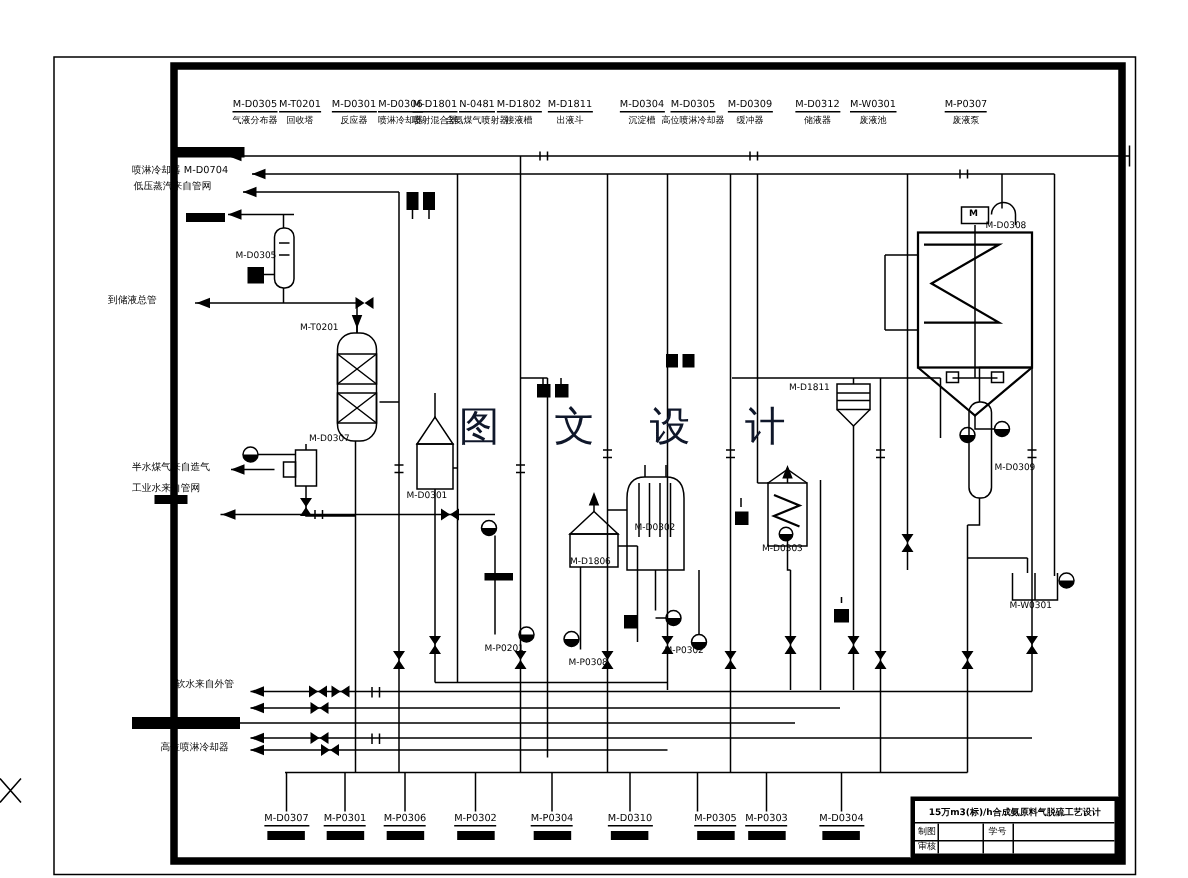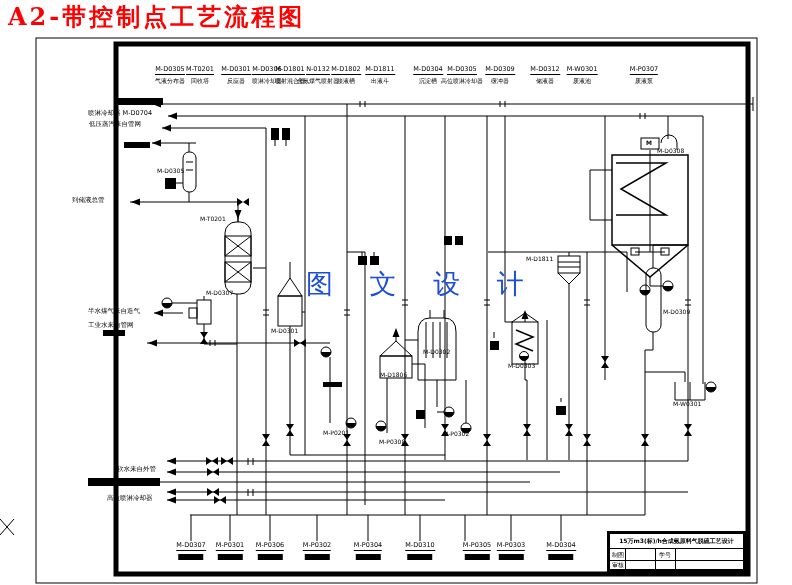--- a/index.html
+++ b/index.html
@@ -4,21 +4,21 @@
 <style>
   html,body{margin:0;padding:0;background:#fff;}
   .canvas{position:relative;width:792px;height:585px;background:#ffffff;overflow:hidden;
           font-family:"DejaVu Sans","Liberation Sans",sans-serif;color:#000;}
   .page-title{position:absolute;left:8px;top:1px;font-size:24px;font-weight:bold;color:#fe0000;
           letter-spacing:3px;font-family:"DejaVu Serif","Liberation Serif",serif;white-space:nowrap;}
   svg.linework{position:absolute;left:0;top:0;}
   .s1{stroke:#000;fill:none;stroke-width:1;}
   .s15{stroke:#000;fill:none;stroke-width:1.5;}
   .f{fill:#000;stroke:none;}
-  .watermark{position:absolute;left:306px;top:266px;font-size:27px;color:#1d4ed8;
+  .watermark{position:absolute;left:306px;top:266px;font-size:27px;color:#0f172a;
           letter-spacing:14px;font-weight:500;white-space:nowrap;}
   .eq-top{position:absolute;top:56px;text-align:center;transform:translateX(-50%);}
   .eq-top .tag{display:inline-block;font-size:6.5px;line-height:1;border-bottom:1px solid #000;
           padding-bottom:1.5px;white-space:nowrap;}
   .eq-top .nm{font-size:6px;line-height:1;margin-top:3px;white-space:nowrap;}
   .eq-bot{position:absolute;top:532px;text-align:center;transform:translateX(-50%);}
   .eq-bot .tag{display:inline-block;font-size:6.5px;line-height:1;border-bottom:1px solid #000;
           padding-bottom:1.5px;white-space:nowrap;}
   .eq-bot .bar{width:25px;height:6px;background:#000;margin:3px auto 0;}
   .plabel{position:absolute;font-size:6.5px;line-height:1;white-space:nowrap;}
@@ -30,21 +30,20 @@
   .tb-v1{position:absolute;left:15px;top:15px;width:1px;height:20px;background:#000;}
   .tb-v2{position:absolute;left:45px;top:15px;width:1px;height:20px;background:#000;}
   .tb-v3{position:absolute;left:65px;top:15px;width:1px;height:20px;background:#000;}
   .tb-cell{position:absolute;font-size:6px;line-height:1;white-space:nowrap;}
 </style>
 </head>
 <body>
 
 <div class="canvas">
 
-  <div class="page-title">A2-带控制点工艺流程图</div>
 
   <svg class="linework" width="792" height="585" viewBox="0 0 792 585">
 
     <rect x="36" y="38" width="721" height="545" class="s1"></rect>
     <rect x="116" y="44" width="632" height="530" fill="none" stroke="#000" stroke-width="5"></rect>
     <path class="s1" d="M0 519 L14 535 M0 535 L14 519"></path>
 
     <g class="s1">
       <path d="M152 104 H753 M753 97 V111
                M168 116 H703 M703 116 V384
@@ -275,21 +274,21 @@
     </g>
   </svg>
 
   <div class="watermark">图 文 设 计</div>
 
   <div class="eq-top" style="left:170px"><span class="tag">M-D0305</span><div class="nm">气液分布器</div></div>
   <div class="eq-top" style="left:200px"><span class="tag">M-T0201</span><div class="nm">回收塔</div></div>
   <div class="eq-top" style="left:236px"><span class="tag">M-D0301</span><div class="nm">反应器</div></div>
   <div class="eq-top" style="left:267px"><span class="tag">M-D0306</span><div class="nm">喷淋冷却器</div></div>
   <div class="eq-top" style="left:290px"><span class="tag">M-D1801</span><div class="nm">喷射混合器</div></div>
-  <div class="eq-top" style="left:318px"><span class="tag">N-0132</span><div class="nm">含氨煤气喷射器</div></div>
+  <div class="eq-top" style="left:318px"><span class="tag">N-0481</span><div class="nm">含氨煤气喷射器</div></div>
   <div class="eq-top" style="left:346px"><span class="tag">M-D1802</span><div class="nm">接液槽</div></div>
   <div class="eq-top" style="left:380px"><span class="tag">M-D1811</span><div class="nm">出液斗</div></div>
   <div class="eq-top" style="left:428px"><span class="tag">M-D0304</span><div class="nm">沉淀槽</div></div>
   <div class="eq-top" style="left:462px"><span class="tag">M-D0305</span><div class="nm">高位喷淋冷却器</div></div>
   <div class="eq-top" style="left:500px"><span class="tag">M-D0309</span><div class="nm">缓冲器</div></div>
   <div class="eq-top" style="left:545px"><span class="tag">M-D0312</span><div class="nm">储液器</div></div>
   <div class="eq-top" style="left:582px"><span class="tag">M-W0301</span><div class="nm">废液池</div></div>
   <div class="eq-top" style="left:644px"><span class="tag">M-P0307</span><div class="nm">废液泵</div></div>
 
   <div class="eq-bot" style="left:191px"><span class="tag">M-D0307</span><div class="bar"></div></div>
@@ -300,21 +299,21 @@
   <div class="eq-bot" style="left:420px"><span class="tag">M-D0310</span><div class="bar"></div></div>
   <div class="eq-bot" style="left:477px"><span class="tag">M-P0305</span><div class="bar"></div></div>
   <div class="eq-bot" style="left:511px"><span class="tag">M-P0303</span><div class="bar"></div></div>
   <div class="eq-bot" style="left:561px"><span class="tag">M-D0304</span><div class="bar"></div></div>
 
   <div class="plabel" style="left:88px;top:110px">喷淋冷却器 M-D0704</div>
   <div class="plabel" style="left:89px;top:121px">低压蒸汽来自管网</div>
   <div class="plabel" style="left:72px;top:197px">到储液总管</div>
   <div class="plabel" style="left:88px;top:308px">半水煤气来自造气</div>
   <div class="plabel" style="left:88px;top:322px">工业水来自管网</div>
-  <div class="plabel" style="left:117px;top:466px">软水来自外管</div>
+  <div class="plabel" style="left:117px;top:453px">软水来自外管</div>
   <div class="plabel" style="left:107px;top:495px">高位喷淋冷却器</div>
 
   <div class="dlabel" style="left:157px;top:168px">M-D0305</div>
   <div class="dlabel" style="left:200px;top:216px">M-T0201</div>
   <div class="dlabel" style="left:206px;top:290px">M-D0307</div>
   <div class="dlabel" style="left:271px;top:328px">M-D0301</div>
   <div class="dlabel" style="left:323px;top:430px">M-P0201</div>
   <div class="dlabel" style="left:379px;top:439px">M-P0308</div>
   <div class="dlabel" style="left:380px;top:372px">M-D1806</div>
   <div class="dlabel" style="left:423px;top:349px">M-D0302</div>

